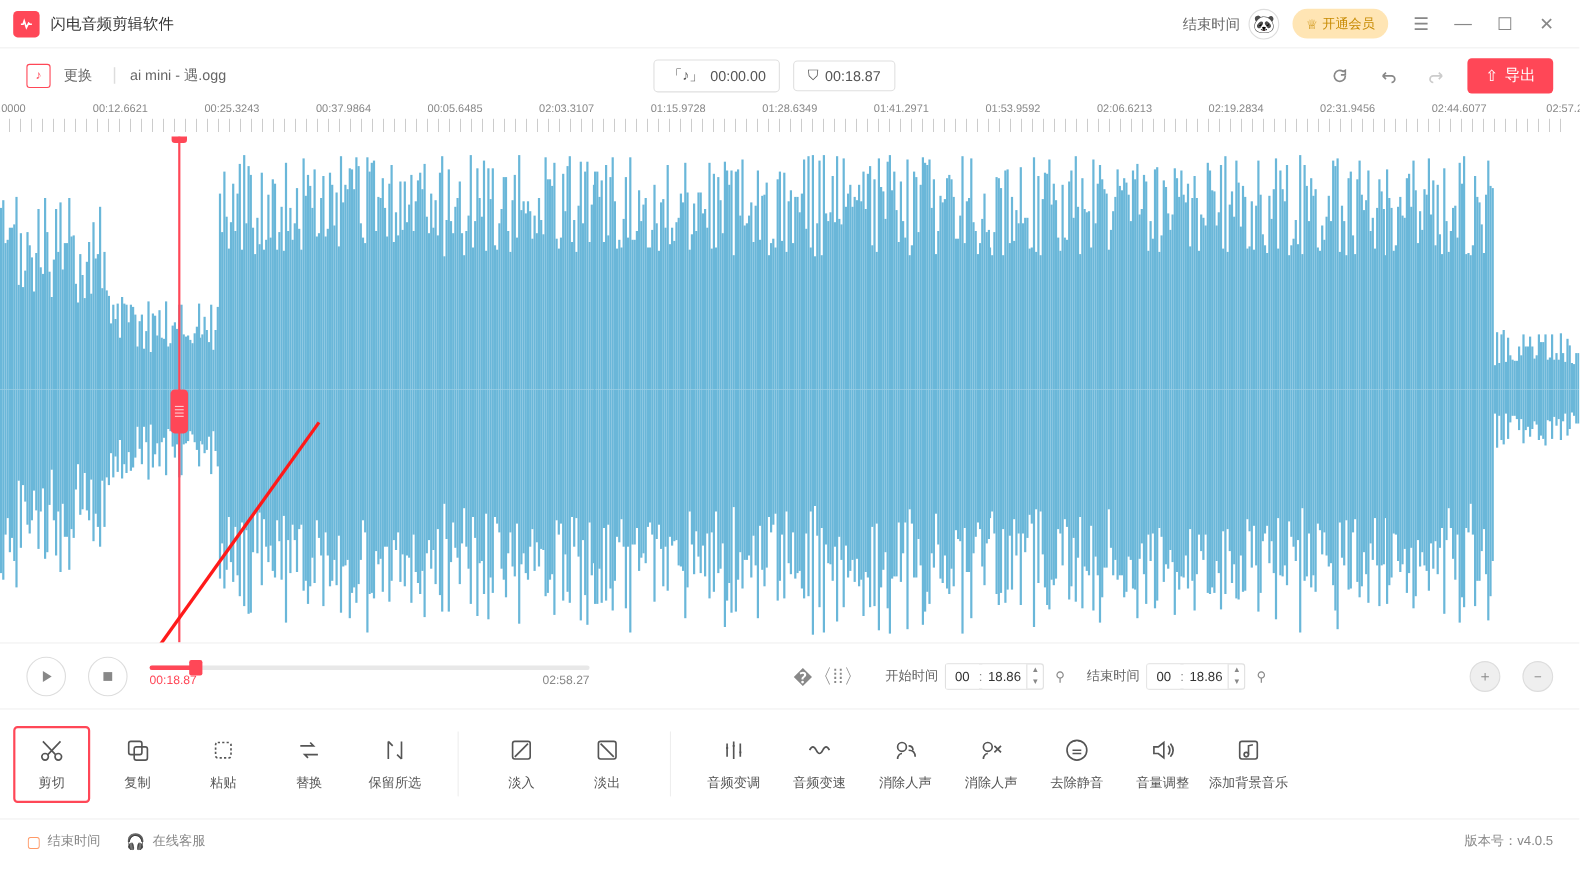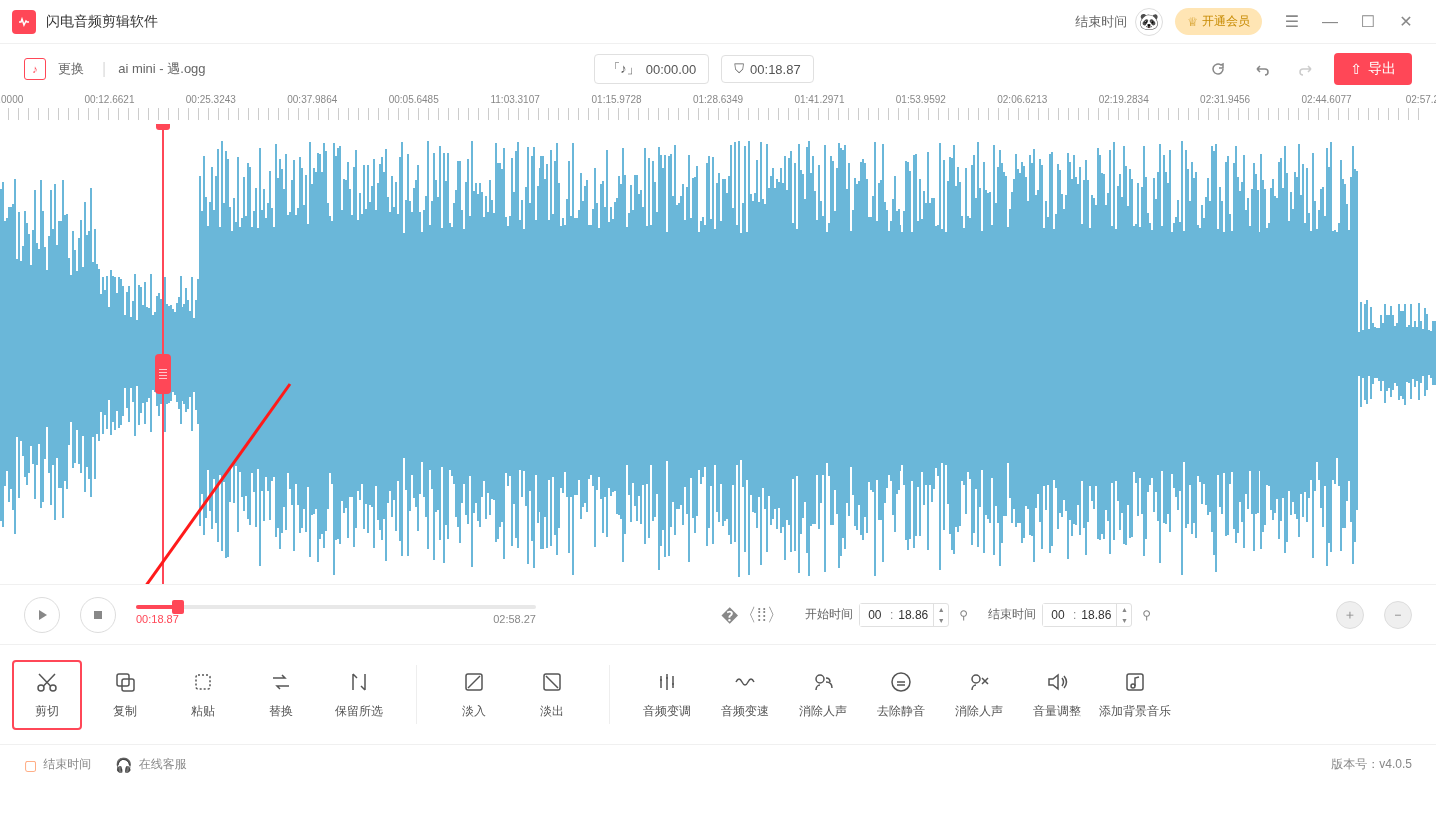--- a/index.html
+++ b/index.html
@@ -133,21 +133,21 @@
   </button>
 </div>
 
 <div class="timeline-ruler">
   <div class="ruler-labels" id="ruler-labels">
       <span class="ruler-label" style="left: 0%;">0.0000</span>
       <span class="ruler-label" style="left: 7.14286%;">00:12.6621</span>
       <span class="ruler-label" style="left: 14.2857%;">00:25.3243</span>
       <span class="ruler-label" style="left: 21.4286%;">00:37.9864</span>
       <span class="ruler-label" style="left: 28.5714%;">00:05.6485</span>
-      <span class="ruler-label" style="left: 35.7143%;">11:03.3107</span>
+      <span class="ruler-label" style="left: 35.7143%;">02:03.3107</span>
       <span class="ruler-label" style="left: 42.8571%;">01:15.9728</span>
       <span class="ruler-label" style="left: 50%;">01:28.6349</span>
       <span class="ruler-label" style="left: 57.1429%;">01:41.2971</span>
       <span class="ruler-label" style="left: 64.2857%;">01:53.9592</span>
       <span class="ruler-label" style="left: 71.4286%;">02:06.6213</span>
       <span class="ruler-label" style="left: 78.5714%;">02:19.2834</span>
       <span class="ruler-label" style="left: 85.7143%;">02:31.9456</span>
       <span class="ruler-label" style="left: 92.8571%;">02:44.6077</span>
       <span class="ruler-label" style="left: 100%;">02:57.269</span>
     </div>
@@ -1760,34 +1760,34 @@
           <svg width="24" height="24" viewBox="0 0 24 24" stroke="#555" stroke-width="1.5" fill="none">
             <circle cx="9" cy="9" r="4"></circle>
             <path d="M5 20c0-3 2-5 4-5M15 8q4 0 4 4M15 12q6 0 6 6"></path>
           </svg>
         </div>
         <div class="tool-label">消除人声</div>
       </div>
       <div class="tool-btn">
         <div class="tool-icon">
           <svg width="24" height="24" viewBox="0 0 24 24" stroke="#555" stroke-width="1.5" fill="none">
+            <circle cx="9" cy="9" r="4"></circle>
+            <path d="M5 20c0-3 2-5 4-5M15 8l6 6M21 8l-6 6"></path>
+          </svg>
+        </div>
+        <div class="tool-label">消除人声</div>
+      </div>
+      <div class="tool-btn">
+        <div class="tool-icon">
+          <svg width="24" height="24" viewBox="0 0 24 24" stroke="#555" stroke-width="1.5" fill="none">
             <circle cx="12" cy="12" r="9"></circle>
             <path d="M10 4v-1M14 4v-1M8 12h8M8 15h8"></path>
           </svg>
         </div>
         <div class="tool-label">去除静音</div>
-      </div>
-      <div class="tool-btn">
-        <div class="tool-icon">
-          <svg width="24" height="24" viewBox="0 0 24 24" stroke="#555" stroke-width="1.5" fill="none">
-            <circle cx="9" cy="9" r="4"></circle>
-            <path d="M5 20c0-3 2-5 4-5M15 8l6 6M21 8l-6 6"></path>
-          </svg>
-        </div>
-        <div class="tool-label">消除人声</div>
       </div>
       <div class="tool-btn">
         <div class="tool-icon">
           <svg width="24" height="24" viewBox="0 0 24 24" stroke="#555" stroke-width="1.5" fill="none">
             <path d="M4 9v6h4l5 4V5L8 9zM17 8q3 4 0 8M19 6q5 6 0 12"></path>
           </svg>
         </div>
         <div class="tool-label">音量调整</div>
       </div>
       <div class="tool-btn">

